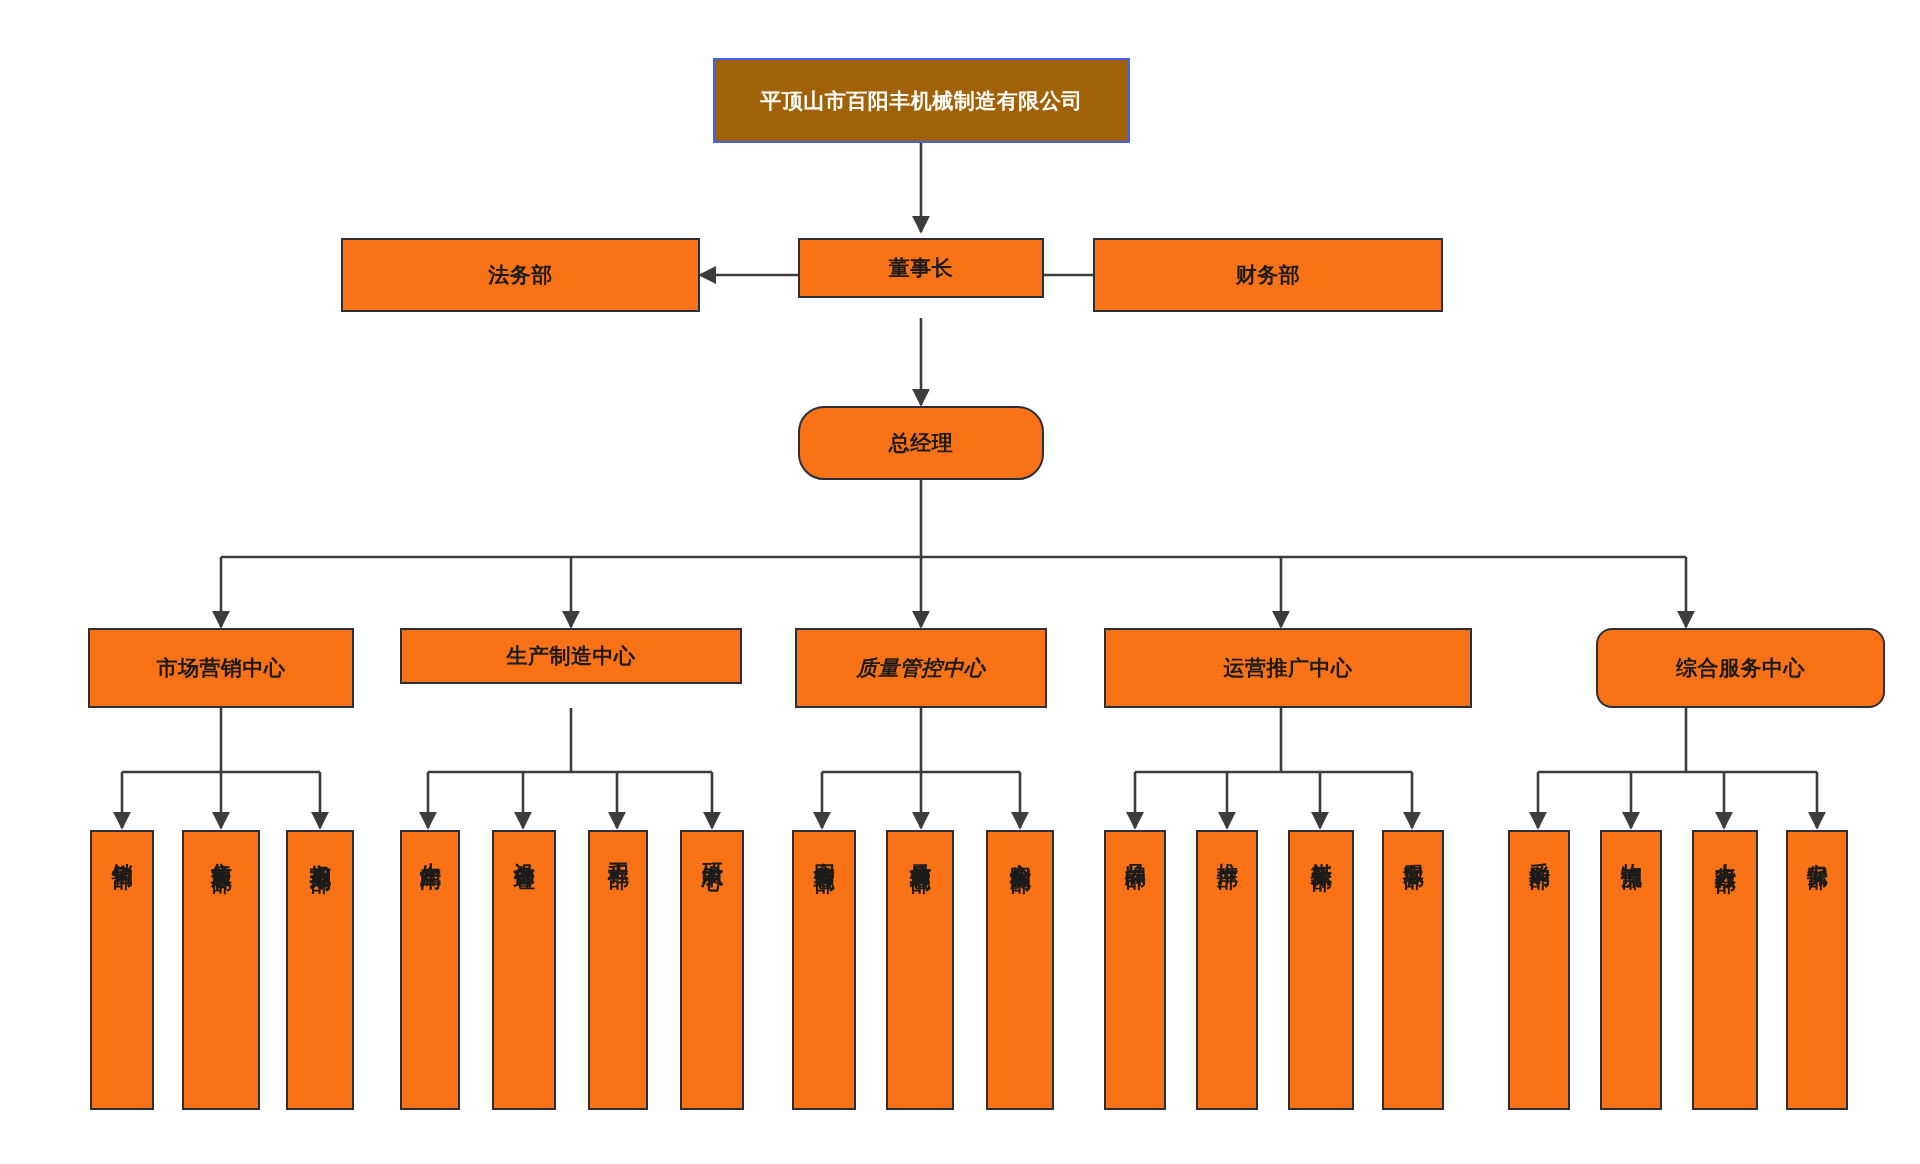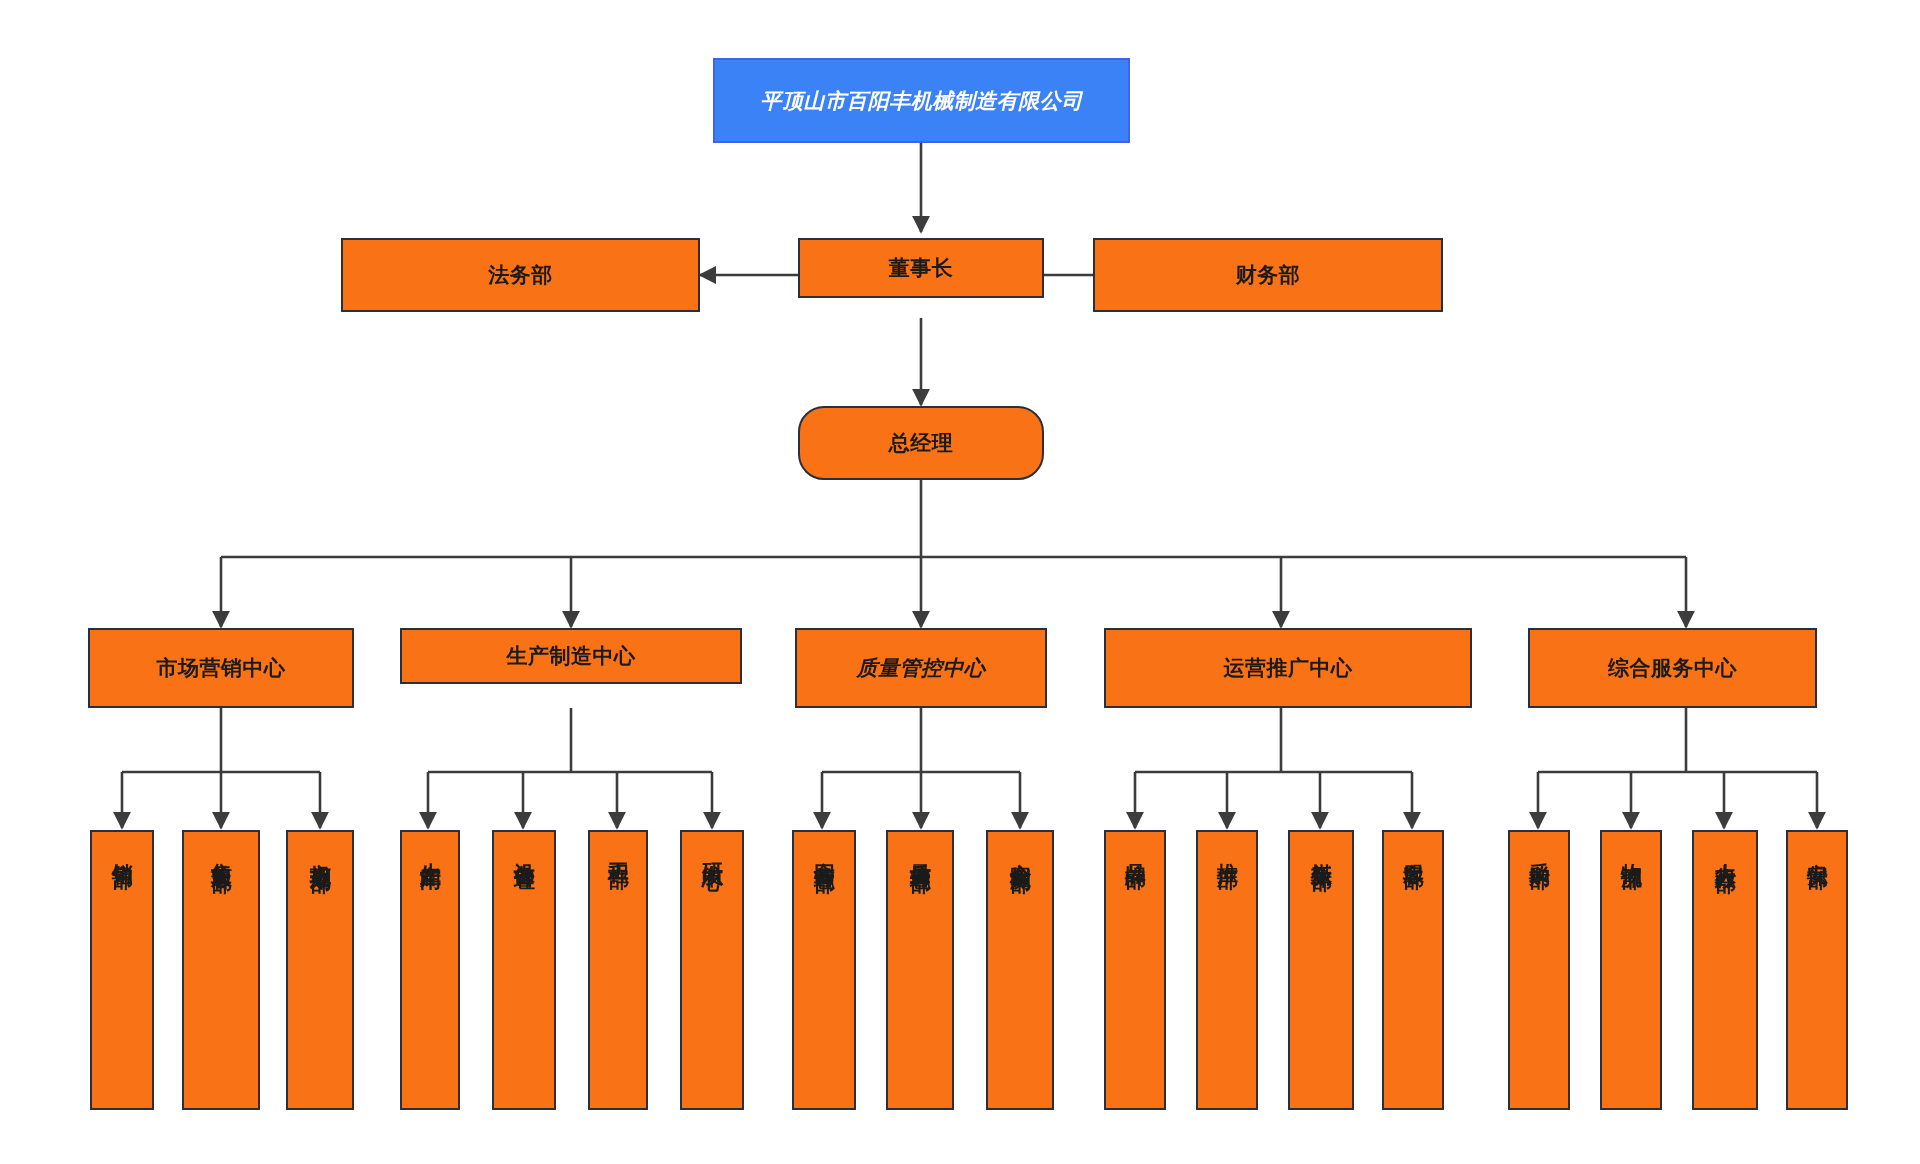--- a/index.html
+++ b/index.html
@@ -32,25 +32,24 @@
     border: 2px solid #2b2f3a;
     background: #f97316;
     color: #1b1b1b;
     display: flex;
     align-items: center;
     justify-content: center;
     font-weight: bold;
     letter-spacing: 0.5px;
   }
   .node.root {
-    background: #3b82f6;
+    background: #a16207;
     border-color: #3f63e8;
     color: #ffffff;
     font-size: 21px;
-    font-style: italic;
   }
   .node.exec {
     font-size: 21px;
   }
   .node.center {
     font-size: 21px;
   }
   .node.dept {
     font-size: 21px;
     writing-mode: vertical-rl;
@@ -138,21 +137,21 @@
   <div class="node exec" style="left:798px; top:406px; width:246px; height:74px;border-radius:26px;">总经理</div>
 
   <div class="node center" style="left:88px; top:628px; width:266px; height:80px;">市场营销中心</div>
 
   <div class="node center" style="left:400px; top:628px; width:342px; height:56px;">生产制造中心</div>
 
   <div class="node center" style="left:795px; top:628px; width:252px; height:80px;font-style:italic;">质量管控中心</div>
 
   <div class="node center" style="left:1104px; top:628px; width:368px; height:80px;">运营推广中心</div>
 
-  <div class="node center" style="left:1528px; top:628px; width:289px; height:80px;">综合服务中心</div>
+  <div class="node center" style="left:1596px; top:628px; width:289px; height:80px;border-radius:16px;">综合服务中心</div>
 
   <div class="node dept" style="left:90px; top:830px; width:64px; height:280px;">销售部</div>
   <div class="node dept" style="left:182px; top:830px; width:78px; height:280px;">售前客服部</div>
   <div class="node dept" style="left:286px; top:830px; width:68px; height:280px;">市场规划部</div>
 
   <div class="node dept" style="left:400px; top:830px; width:60px; height:280px;">生产车间</div>
   <div class="node dept" style="left:492px; top:830px; width:64px; height:280px;">设备管理</div>
   <div class="node dept" style="left:588px; top:830px; width:60px; height:280px;">工程部</div>
   <div class="node dept" style="left:680px; top:830px; width:64px; height:280px;">研发中心</div>
 

